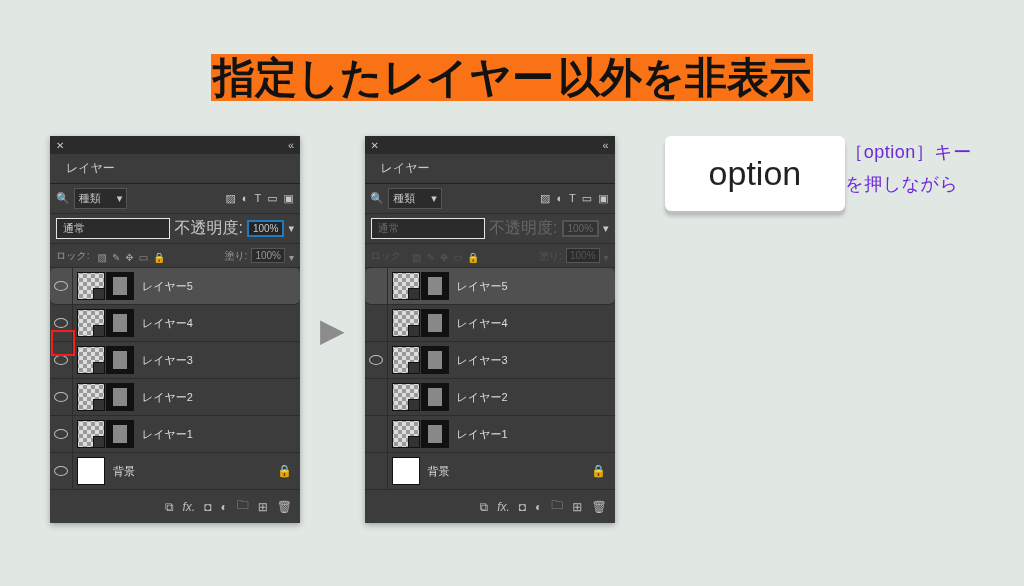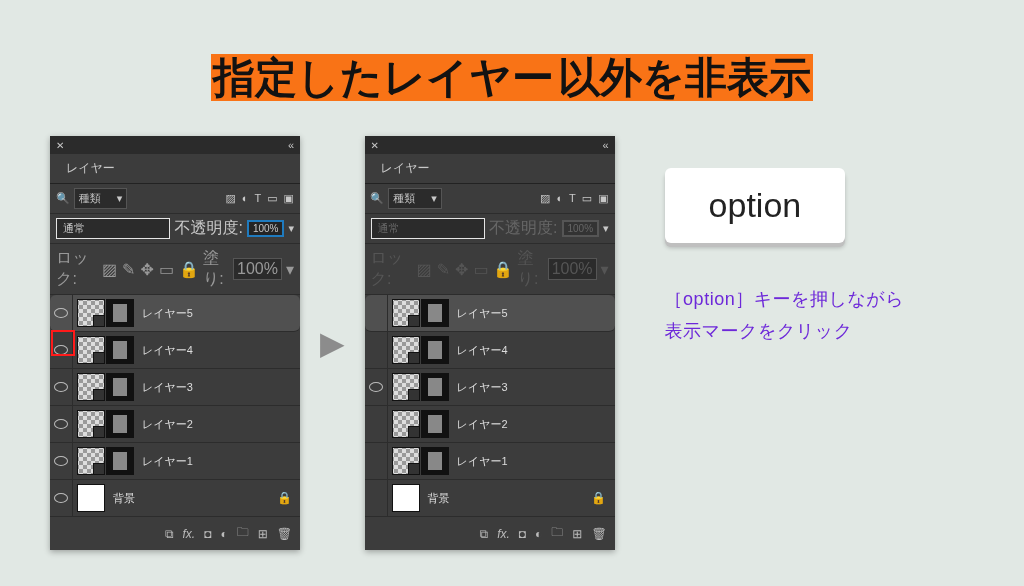--- a/index.html
+++ b/index.html
@@ -81,21 +81,21 @@
   color: #666;
 }
 .blend-row .op-lbl { margin-left: auto; font-size: 16px;}
 .blend-row .op-box {
   background: #242424;
   border: 2px solid #1f7bbf;
   padding: 1px 4px;
   font-size: 10px;
 }
 .blend-row.dim .op-box { border-color: #555; background: #333;}
-.lock-row { font-size: 16px; color: #999;}
+.lock-row { font-size: 10px; color: #999; align-items: flex-end;}
 .lock-row.dim { color: #555; }
 .lock-row .icons { display: flex; gap: 5px; margin-left: 4px;}
 .lock-row .fill { margin-left: auto; }
 .lock-row .fill-box { background: #2b2b2b; border:1px solid #555; padding: 1px 3px;}
 .lock-row.dim .fill-box {color: #555;}
 
 .layer-row {
   display: flex;
   align-items: center;
   height: 36px;
@@ -169,22 +169,21 @@
 .arrow {
   align-self: center;
   font-size: 32px;
   color: #8c8c8c;
   margin: 0 20px;
 }
 
 .right {
   margin-left: 50px;
   display:flex;
-  flex-direction: column;
-  margin-top: 32px;
+  flex-direction: row;
 }
 .key {
   align-self: flex-start;
   background: #fff;
   border-radius: 6px;
   padding: 18px 44px;
   font-size: 34px;
   font-weight: 500;
   color: #222;
   box-shadow: 0 4px 0 #bfbfbf, 0 5px 4px rgba(0,0,0,0.2);
@@ -427,16 +426,15 @@
           <span>⊞</span>
           <span>🗑</span>
         </div>
       </div>
   </div>
 
   <div class="right">
     <div class="key">option</div>
     <div class="instructions">
       <div>［option］キーを押しながら</div>
-      <div>表示マークをクリック</div>
     </div>
   </div>
 </div>
 
 </body></html>

